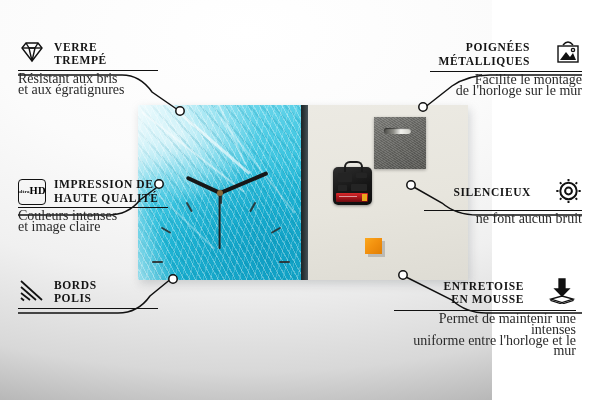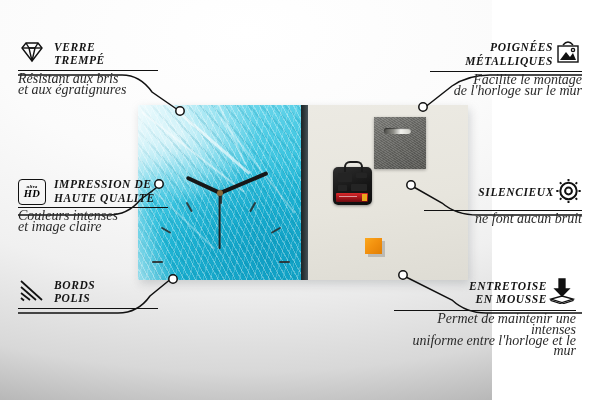--- a/index.html
+++ b/index.html
@@ -5,21 +5,20 @@
   html,body{margin:0;padding:0;}
   body{
     width:600px;height:400px;overflow:hidden;
     font-family:"Liberation Serif", serif;
     background:#fff;
   }
   #stage{
     position:relative;width:492px;height:400px;
     background:
       radial-gradient(ellipse 150% 100% at 50% 8%, #ffffff 0%, #fbfbfb 35%, #f0f0f0 62%, #d8d8d8 85%, #b2b2b2 100%);
-    font-style: italic;
   }
   
   #product{
     position:absolute;left:138px;top:105px;width:330px;height:175px;
   }
   .panel-shadow{
     position:absolute;left:2px;top:4px;width:330px;height:175px;
     background:rgba(120,125,128,.30);
     filter:blur(5px);
   }
@@ -90,27 +89,27 @@
   .mech-vent{position:absolute;background:#242424;border-radius:1px;}
   
   .callout{position:absolute;}
   .cl-title{
     font-weight:bold;letter-spacing:.6px;color:#141414;
     font-size:11.5px;line-height:13.5px;text-transform:uppercase;
   }
   .cl-rule{height:1.4px;background:#111;margin:2px 0 3px 0;}
   .cl-sub{font-size:14px;line-height:10.6px;color:#2a2a2a;}
   .cl-left .cl-head{display:flex;align-items:center;gap:8px;}
-  .cl-right .cl-head{display:flex;align-items:center;gap:1px;justify-content:flex-end;}
+  .cl-right .cl-head{display:flex;align-items:center;gap:24px;justify-content:flex-end;}
   .cl-right .cl-title,.cl-right .cl-sub{text-align:right;}
   .ico{flex:0 0 auto;display:block;}
   
   .hd-badge{
     width:26px;height:24px;border:1.6px solid #111;border-radius:4px;
-    display:flex;flex-direction:column;align-items:center;justify-content:center;line-height:1;
+    display:flex;flex-direction:row;align-items:center;justify-content:center;line-height:1;
   }
   .hd-badge .u{font-size:5px;font-weight:bold;letter-spacing:.2px;}
   .hd-badge .h{font-size:10.5px;font-weight:bold;letter-spacing:.3px;}
   svg.lines{position:absolute;left:0;top:0;width:600px;height:400px;pointer-events:none;}
 </style>
 </head>
 <body>
 
 <div id="stage">
 

